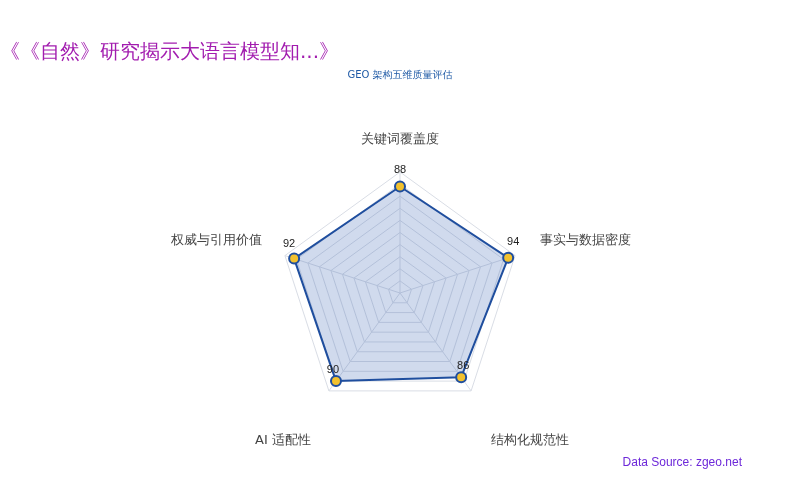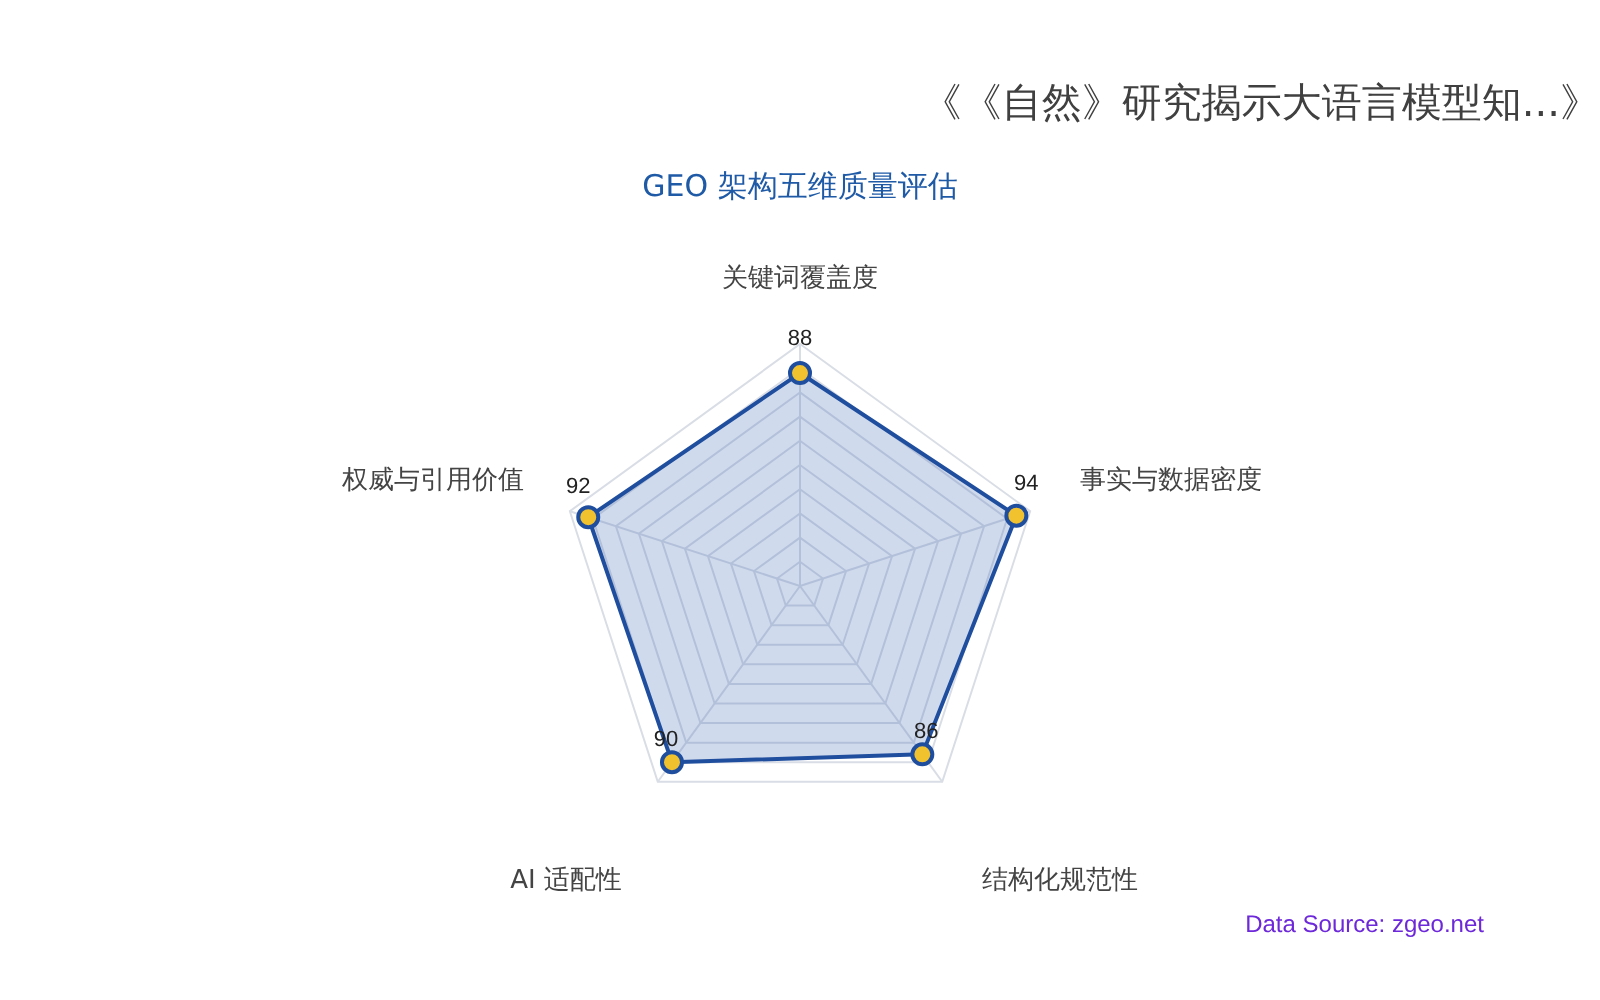--- a/index.html
+++ b/index.html
@@ -1,21 +1,21 @@
 <!DOCTYPE html>
 <html><head>
 <meta charset="utf-8">
 <style>
   html, body { margin:0; padding:0; }
   body { width:800px; height:500px; background:#ffffff; position:relative; overflow:hidden;
          font-family:"Liberation Sans","DejaVu Sans",sans-serif; }
-  .title { position:absolute; top:38px; left:0; width:800px; text-align:right;
-           font-size:20px; color:#404040; font-family:"DejaVu Sans",sans-serif; }
-  .subtitle { position:absolute; top:84px; left:0; width:800px; text-align:center;
-              font-size:15px; color:#1f5aa6; font-family:"DejaVu Sans",sans-serif; }
+  .title { position:absolute; top:38px; left:0; width:800px; text-align:left;
+           font-size:20px; color:#a21caf; font-family:"DejaVu Sans",sans-serif; }
+  .subtitle { position:absolute; top:68px; left:0; width:800px; text-align:center;
+              font-size:10px; color:#1f5aa6; font-family:"DejaVu Sans",sans-serif; }
   .source { position:absolute; right:58px; top:455px; font-size:12px; color:#6d28d9; }
   svg { position:absolute; left:0; top:0; }
   .axis-label { font-size:13px; fill:#444444; font-family:"DejaVu Sans",sans-serif; }
   .val-label { font-size:11px; fill:#222222; font-family:"Liberation Sans",sans-serif; }
 </style>
 </head>
 <body>
 
 <div class="title">《《自然》研究揭示大语言模型知...》</div>
 <div class="subtitle">GEO 架构五维质量评估</div>

